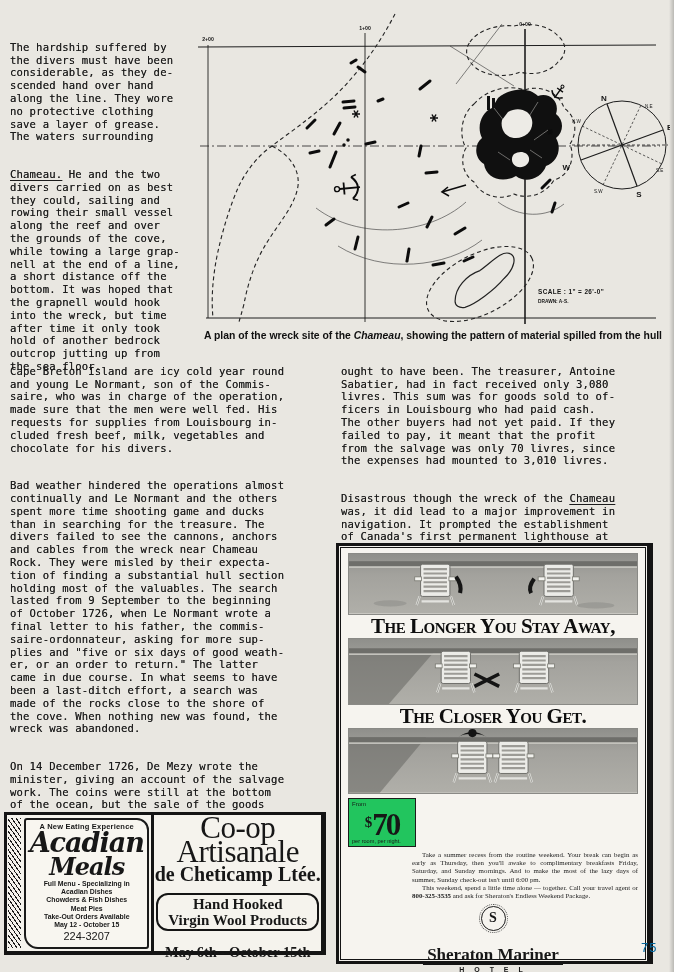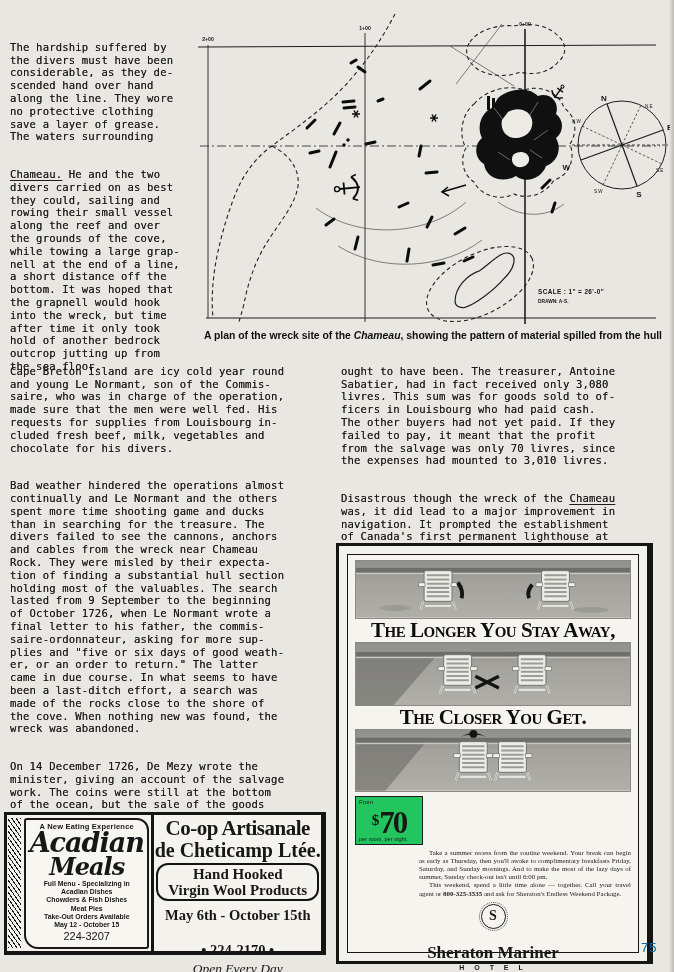--- a/index.html
+++ b/index.html
@@ -33,31 +33,31 @@
   .scroll-inner{border:2px solid #1a1a1a;border-radius:3px 12px 3px 14px;height:100%;
     box-sizing:border-box;background:#f8f6f0;text-align:center;padding-top:2px;position:relative;overflow:hidden}
   .scroll-banner{font-size:7.5px;font-weight:bold;letter-spacing:.2px}
   .script{font-family:"DejaVu Serif","Liberation Serif",serif;font-style:italic;font-weight:bold;line-height:.92}
   .acadian-name1{font-size:27px;letter-spacing:-1px}
   .acadian-name2{font-size:24px;letter-spacing:-1px}
   .acadian-details{font-size:6.9px;font-weight:bold;line-height:8.2px;margin-top:2px}
   .acadian-phone{font-size:11px;font-weight:normal;margin-top:1px}
   .coop{flex:1;border-left:3px solid #141414;text-align:center;padding-top:1px;
     font-family:"Liberation Serif",serif}
-  .coop-title1{font-size:21px;font-weight:bold;line-height:24px;letter-spacing:-.5px}
+  .coop-title1{font-size:31px;font-weight:normal;line-height:24px;letter-spacing:-.5px}
   .coop-title2{font-size:20px;font-weight:bold;line-height:20px}
   .coop-box{display:inline-block;border:2px solid #141414;border-radius:12px;
-    padding:1px 10px;margin-top:3px;font-size:15px;font-weight:bold;line-height:16px}
-  .coop-dates{font-size:14.5px;font-weight:bold;margin-top:6px}
+    padding:1px 10px;margin-top:9px;font-size:15px;font-weight:bold;line-height:16px}
+  .coop-dates{font-size:14.5px;font-weight:bold;margin-top:13px}
   .coop-phone{font-size:14.5px;font-weight:bold;margin-top:18px}
   .coop-open1{font-size:13.5px;font-weight:normal;font-style:italic;margin-top:2px}
   .coop-open2{font-size:13.5px;font-weight:bold;font-style:italic;text-align:right;padding-right:14px;margin-top:-2px}
   
   #ad-right{left:336px;top:543px;width:317px;height:421px;box-sizing:border-box;
-    border:3px solid #141414;border-right-width:6px;background:#f3f1ec;padding:8px}
+    border:3px solid #141414;border-right-width:6px;background:#f3f1ec;padding:1px}
   #ad-right-inner{border:1.5px solid #141414;height:100%;box-sizing:border-box;
     padding:5px 7px 3px 7px;background:#f6f4ef}
   .strip{display:block;width:100%;border:1px solid #8a8a86;box-sizing:border-box}
   .head{font-family:"Liberation Serif",serif;font-variant:small-caps;font-weight:bold;
     font-size:21px;line-height:23px;text-align:center;letter-spacing:-.5px;color:#0d0d0d}
   .prow{display:flex;gap:7px;margin-top:4px}
   .pbox{flex:none;width:66px;height:47px;border:1.5px solid #1c1c1c;position:relative;background:#22c55e}
   .pfrom{position:absolute;top:2px;left:3px;font-size:6px}
   .pprice{position:absolute;top:8px;left:0;right:0;text-align:center;
     font-family:"Liberation Serif",serif;font-weight:bold}

